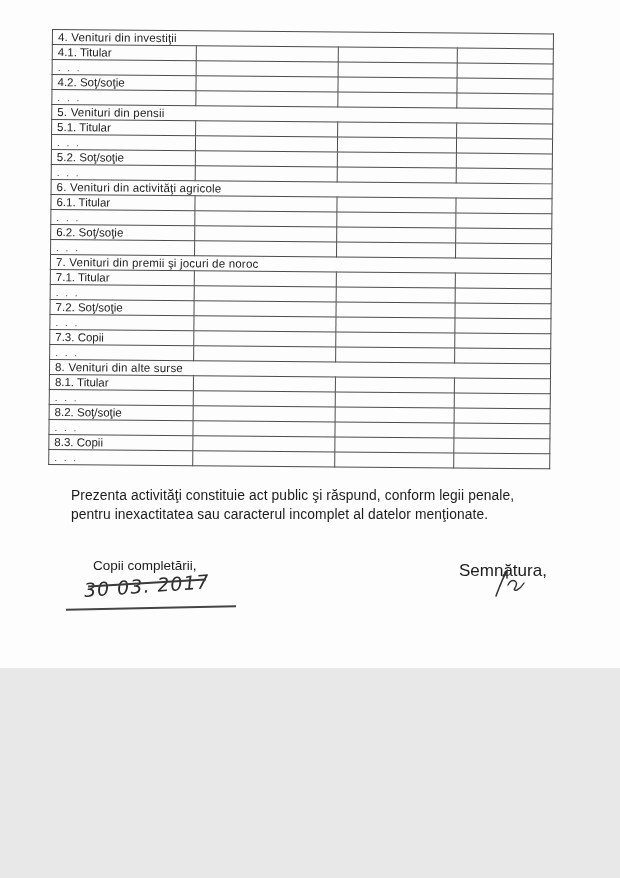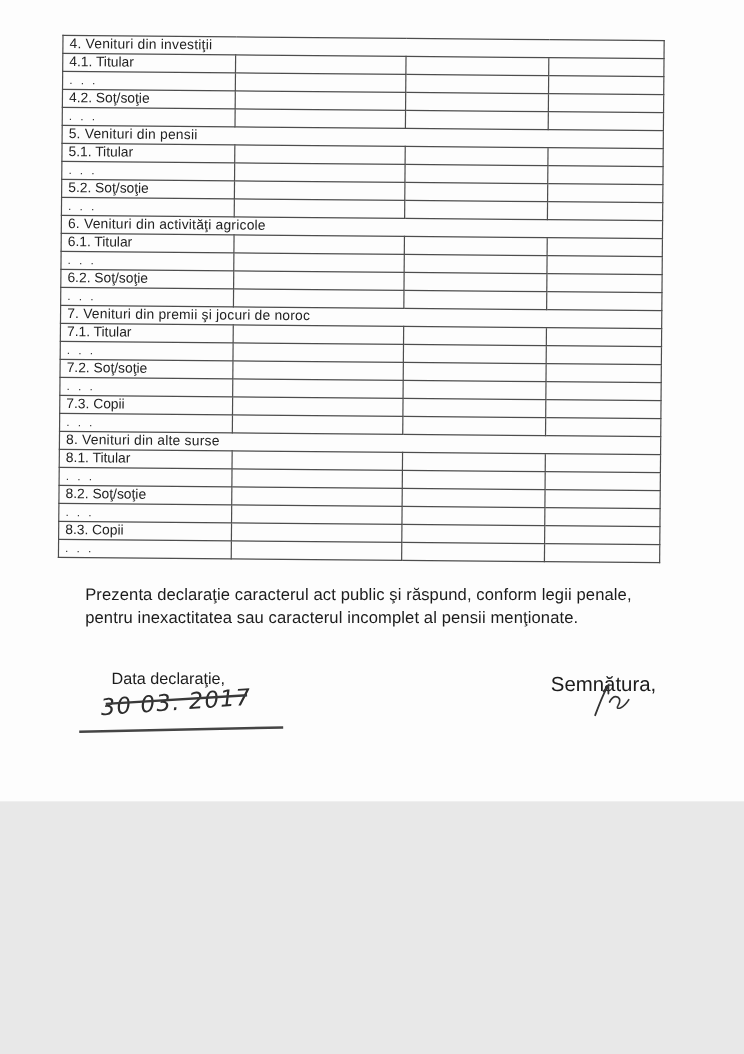--- a/index.html
+++ b/index.html
@@ -218,25 +218,25 @@
             <td class="dots">. . .</td>
             <td></td>
             <td></td>
             <td></td>
           </tr>
         </tbody>
     </table>
   </div>
 
   <div class="declaration">
-    <div>Prezenta declaraţie caracterul act public şi răspund, conform legii penale,</div>
-    <div>pentru inexactitatea sau caracterul incomplet al pensii menţionate.</div>
+    <div>Prezenta activităţi constituie act public şi răspund, conform legii penale,</div>
+    <div>pentru inexactitatea sau caracterul incomplet al datelor menţionate.</div>
   </div>
 
-  <div class="date-label">Data declaraţie,</div>
+  <div class="date-label">Copii completării,</div>
 
   <div class="date-script">30 03. 2017</div>
   <div class="date-overline"></div>
   <div class="date-underline"></div>
 
   <div class="sign-label">Semnătura,</div>
 
   <svg class="signature-svg" width="44" height="32" viewBox="0 0 44 32">
     <path d="M10 28 C13 20 17 9 21 3 M17 8 L21 3 L21 10" stroke="#333" stroke-width="1.5" fill="none" stroke-linecap="round"></path>
     <path d="M22 17 q3 -6 7 -4 q3 2 0 7 q-2 3 2 2 q4 -2 7 -7" stroke="#333" stroke-width="1.4" fill="none" stroke-linecap="round"></path>

